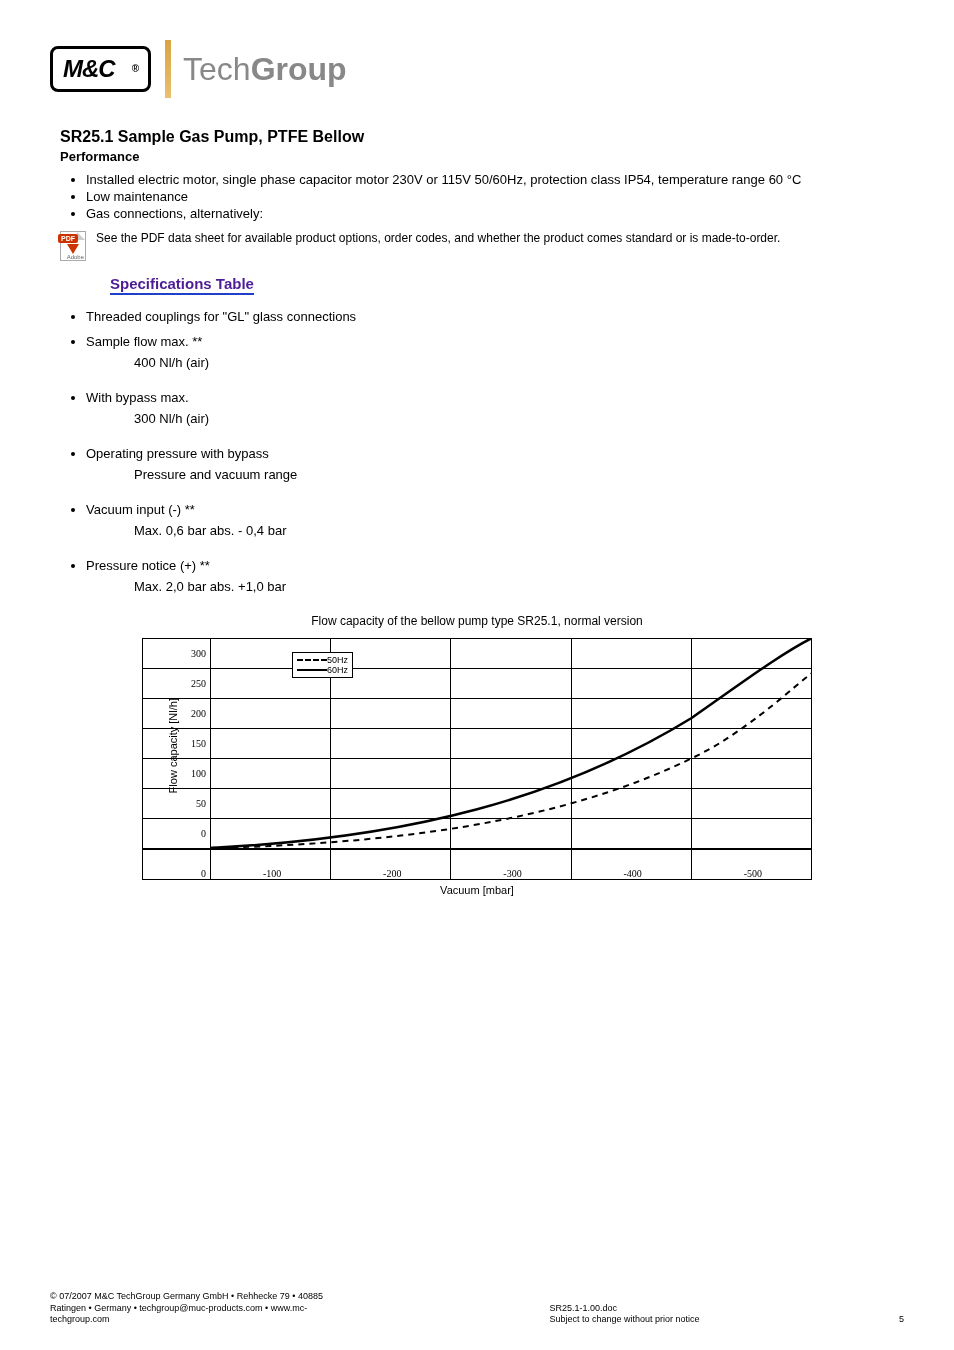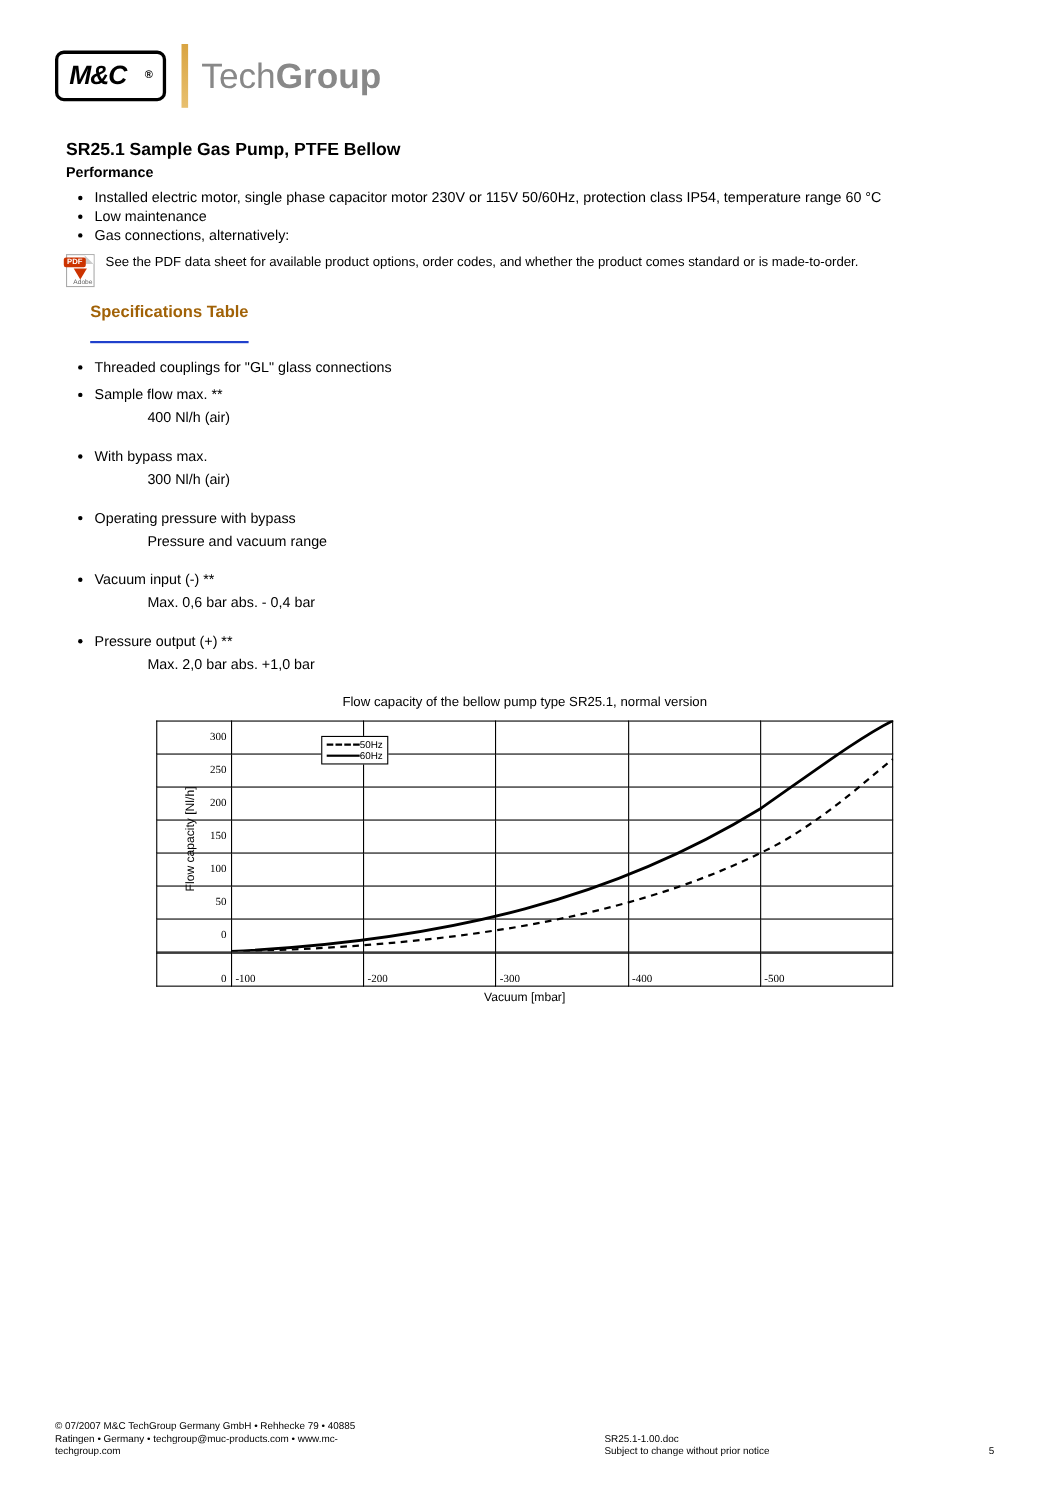--- a/index.html
+++ b/index.html
@@ -88,27 +88,27 @@
     padding:1px 3px; border-radius:2px;
   }
   .pdf-tri{
     position:absolute; top:12px; left:6px;
     width:0;height:0; border-left:6px solid transparent;border-right:6px solid transparent;border-top:10px solid #c30;
   }
   .pdf-ad{ position:absolute; bottom:0; right:1px; font-size:6px; color:#666;}
   .pdf-text { font-size: 12px; line-height:1.3; }
   .section-head{
     margin-top: 14px;
-    margin-left: 32px;
+    margin-left: 60px;
     font-size: 15px;
     font-weight: 700;
-    color: #a16207;
+    color: #4c1d95;
     border-bottom: 2px solid #2040cc;
     display: inline-block;
-    padding-bottom: 18px;
+    padding-bottom: 1px;
   }
   .spec-list{
     margin-top: 14px;
     margin-left: 36px;
   }
   .spec-list li{
     list-style: disc;
     margin-bottom: 20px;
   }
   .spec-list li.tight{ margin-bottom: 10px;}
@@ -149,20 +149,21 @@
   }
   table.chart td.ycell{
     width: 68px;
     text-align:right;
     padding-right:4px;
     vertical-align: middle;
     font-size:10px;
   }
   .xrow td{
     border:none;
+    text-align:center;
     font-size:10px;
     height:16px;
     padding-top:2px;
   }
   .xrow td:first-child{ text-align:right; padding-right:4px;}
   .xlab{ text-align:center; font-size:11px; margin-top:4px;}
   .legend-layer{
     position:absolute;
     inset:0;
     pointer-events:none;
@@ -254,21 +255,21 @@
     </li>
     <li>
       <span class="spec-label">Operating pressure with bypass</span>
       <span class="indent-val">Pressure and vacuum range</span>
     </li>
     <li>
       <span class="spec-label">Vacuum input (-) **</span>
       <span class="indent-val">Max. 0,6 bar abs. - 0,4 bar</span>
     </li>
     <li>
-      <span class="spec-label">Pressure output (+) **</span>
+      <span class="spec-label">Pressure notice (+) **</span>
       <span class="indent-val">Max. 2,0 bar abs. +1,0 bar</span>
     </li>
   </ul>
 
   <div class="chart-title">Flow capacity of the bellow pump type SR25.1, normal version</div>
 
   <div class="chart-wrap">
     <div class="ylab">Flow capacity [Nl/h]</div>
     <table class="chart">
       <tbody>

